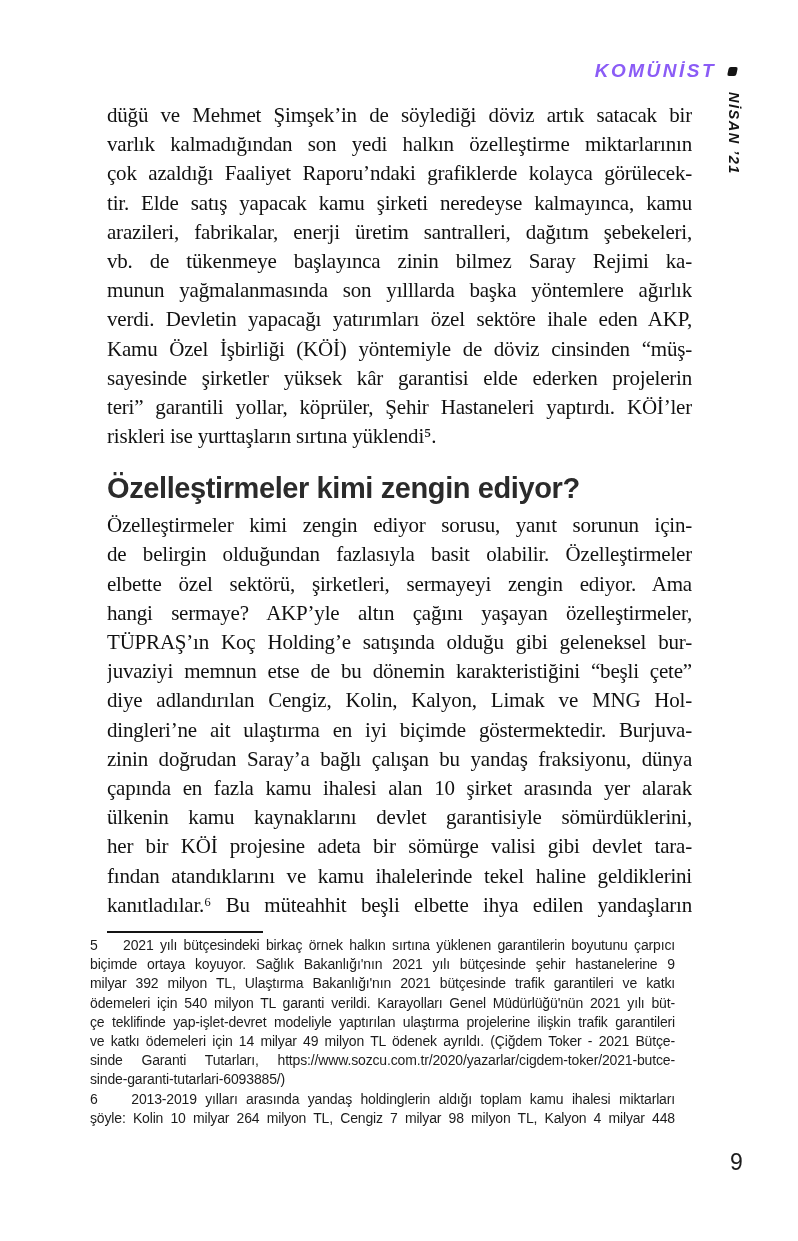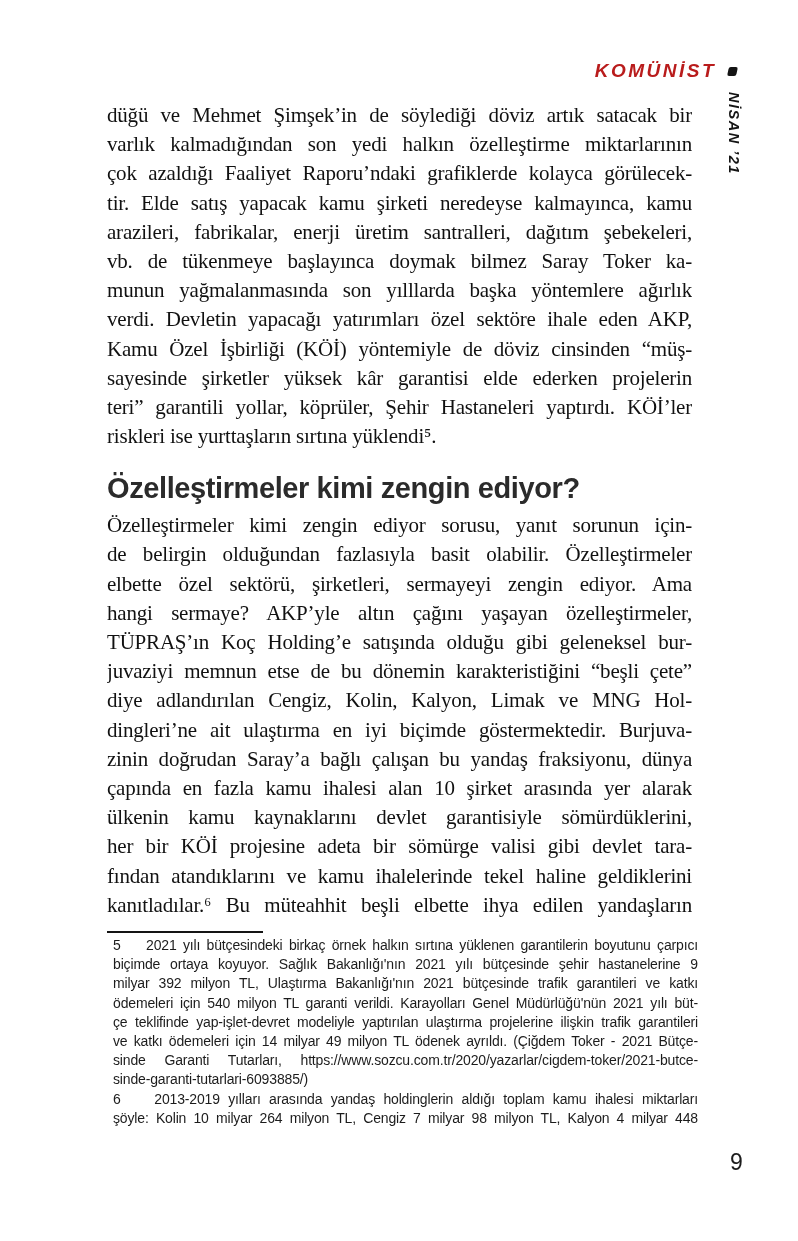--- a/index.html
+++ b/index.html
@@ -8,21 +8,21 @@
     background:#ffffff; color:#111111; overflow:hidden;
     font-family:"Liberation Serif", serif;
   }
 
   
   .masthead {
     position:absolute; top:60px; right:61px;
     display:flex; align-items:center;
     font-family:"Liberation Sans", sans-serif;
     font-weight:bold; font-style:italic;
-    font-size:19px; letter-spacing:2.5px; color:#b91c1c;
+    font-size:19px; letter-spacing:2.5px; color:#8b5cf6;
     white-space:nowrap;
   }
   .masthead-bullet {
     width:9px; height:9px; background:#141414; margin-left:12px;
     transform:skewX(-12deg); border-radius:2px; flex:0 0 auto;
   }
 
   
   .issue {
     position:absolute; left:742px; top:92px;
@@ -48,21 +48,21 @@
     letter-spacing:-0.4px; color:#2b2b2b;
     margin-top:21px; margin-bottom:7px; text-align:left;
   }
 
   
   .fn-sep {
     position:absolute; left:107px; top:931px;
     width:156px; height:2px; background:#141414;
   }
   .fns {
-    position:absolute; left:113px; top:936px; width:585px;
+    position:absolute; left:90px; top:936px; width:585px;
     font-family:"Liberation Sans", sans-serif; color:#1c1c1c;
   }
   .fline {
     font-size:14px; line-height:19.2px; height:19.2px; overflow:hidden;
     letter-spacing:-0.15px;
     text-align:justify; text-align-last:justify;
   }
   .fline.last { text-align-last:left; }
 
   .page-num {
@@ -82,21 +82,21 @@
   </div>
 
   <div class="issue">NİSAN ’21</div>
 
   <div class="body-col">
     <div class="bline">düğü ve Mehmet Şimşek’in de söylediği döviz artık satacak bir</div>
     <div class="bline">varlık kalmadığından son yedi halkın özelleştirme miktarlarının</div>
     <div class="bline">çok azaldığı Faaliyet Raporu’ndaki grafiklerde kolayca görülecek-</div>
     <div class="bline">tir. Elde satış yapacak kamu şirketi neredeyse kalmayınca, kamu</div>
     <div class="bline">arazileri, fabrikalar, enerji üretim santralleri, dağıtım şebekeleri,</div>
-    <div class="bline">vb. de tükenmeye başlayınca doymak bilmez Saray Toker ka-</div>
+    <div class="bline">vb. de tükenmeye başlayınca zinin bilmez Saray Rejimi ka-</div>
     <div class="bline">munun yağmalanmasında son yılllarda başka yöntemlere ağırlık</div>
     <div class="bline">verdi. Devletin yapacağı yatırımları özel sektöre ihale eden AKP,</div>
     <div class="bline">Kamu Özel İşbirliği (KÖİ) yöntemiyle de döviz cinsinden “müş-</div>
     <div class="bline">sayesinde şirketler yüksek kâr garantisi elde ederken projelerin</div>
     <div class="bline">teri” garantili yollar, köprüler, Şehir Hastaneleri yaptırdı. KÖİ’ler</div>
     <div class="bline last">riskleri ise yurttaşların sırtına yüklendi⁵.</div>
 
     <div class="heading">Özelleştirmeler kimi zengin ediyor?</div>
 
     <div class="bline">Özelleştirmeler kimi zengin ediyor sorusu, yanıt sorunun için-</div>

